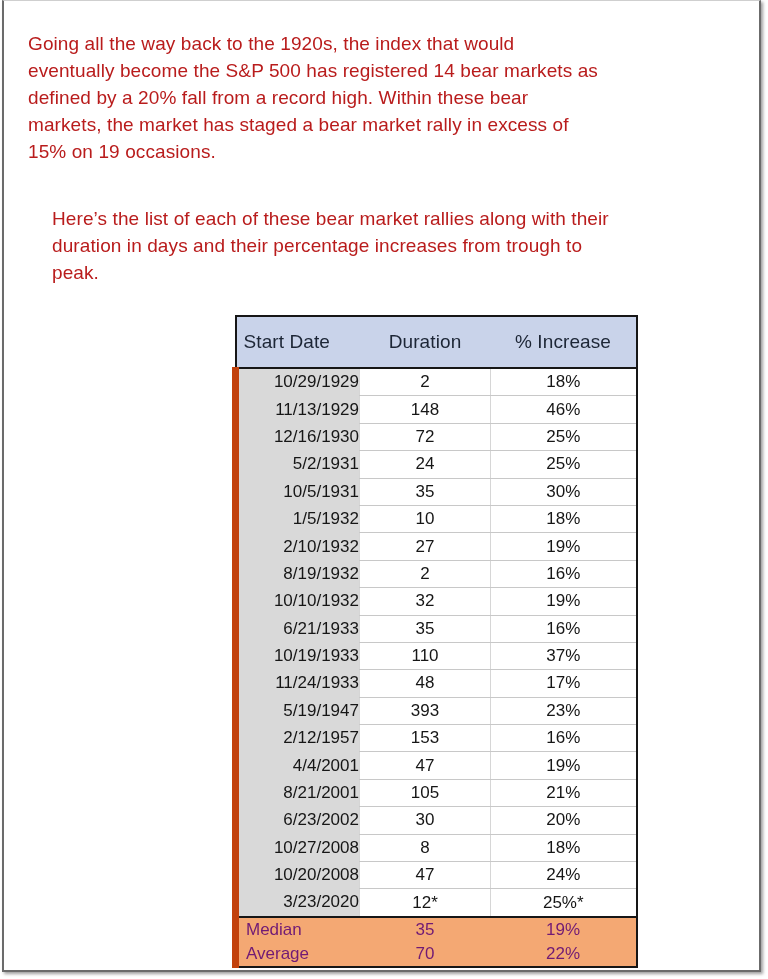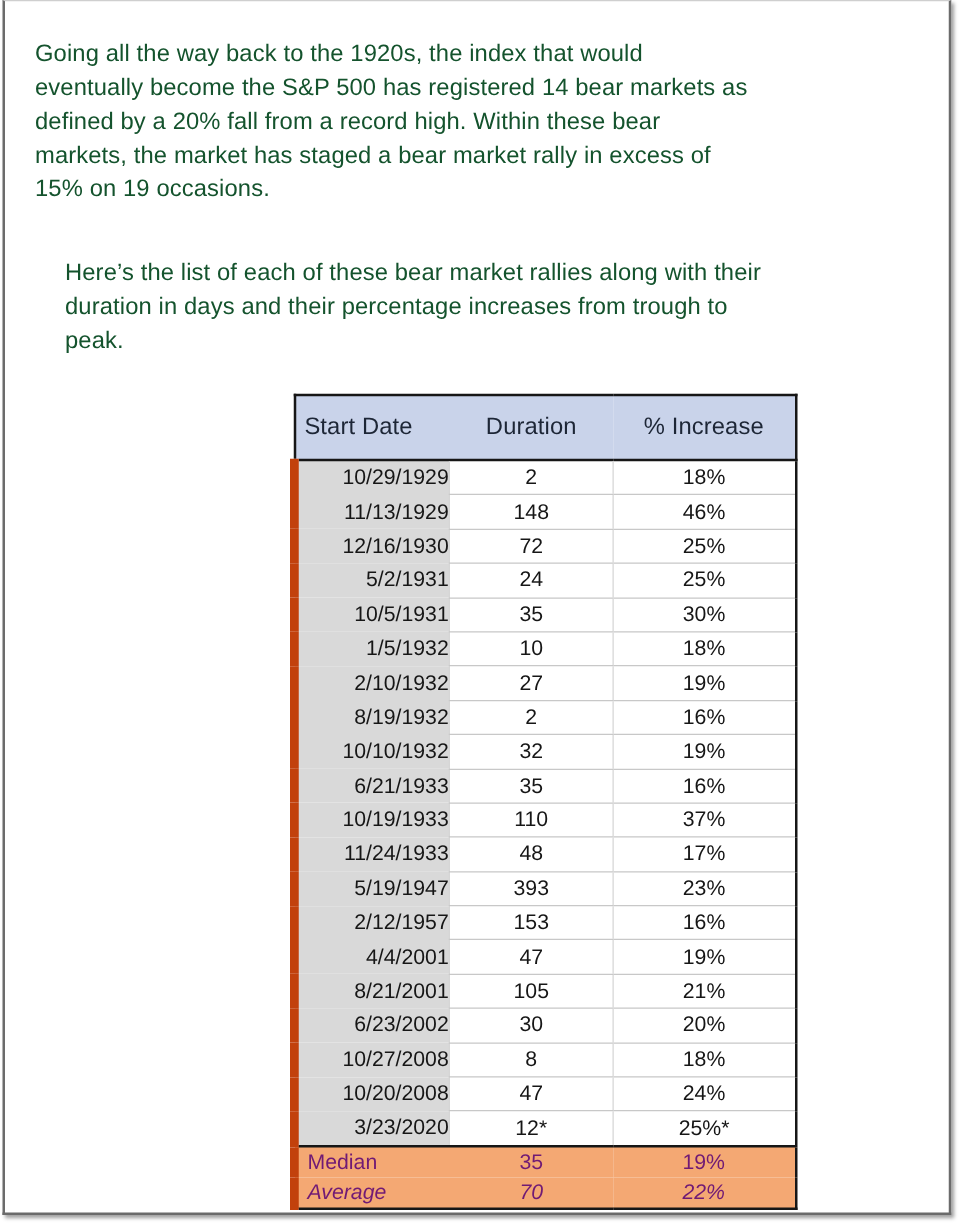--- a/index.html
+++ b/index.html
@@ -19,21 +19,21 @@
     border-top: 1px solid #cfcfcf;
     box-shadow: 2px 2px 3px rgba(0,0,0,0.38);
     background: #ffffff;
   }
   .para {
     position: absolute;
     left: 28px;
     width: 724px;
     font-size: 19px;
     line-height: 27px;
-    color: #14532d;
+    color: #b91c1c;
     white-space: pre-line;
     letter-spacing: 0.1px;
   }
   .para-1 { top: 11px; }
   .para-2 { top: 186px; margin-left: 24px; }
 
   table.rallies {
     position: absolute;
     left: 232px; top: 315px;
     border-collapse: collapse;
@@ -91,21 +91,21 @@
     height: 24px;
     border-bottom: none;
   }
   tr.summary td.c-date {
     text-align: left;
     padding-left: 7px;
     padding-right: 0;
   }
   tr.summary td.c-dur, tr.summary td.c-inc { border-left: none; }
   tr.summary-first td { border-top: 2px solid #161616; }
-  tr.summary:last-child td { border-bottom: 2px solid #161616; font-style: italic; }
+  tr.summary:last-child td { border-bottom: 2px solid #161616; }
 </style>
 </head>
 <body>
 
 <div class="page-frame"></div>
 
 <p class="para para-1">Going all the way back to the 1920s, the index that would
 eventually become the S&amp;P 500 has registered 14 bear markets as
 defined by a 20% fall from a record high. Within these bear
 markets, the market has staged a bear market rally in excess of

